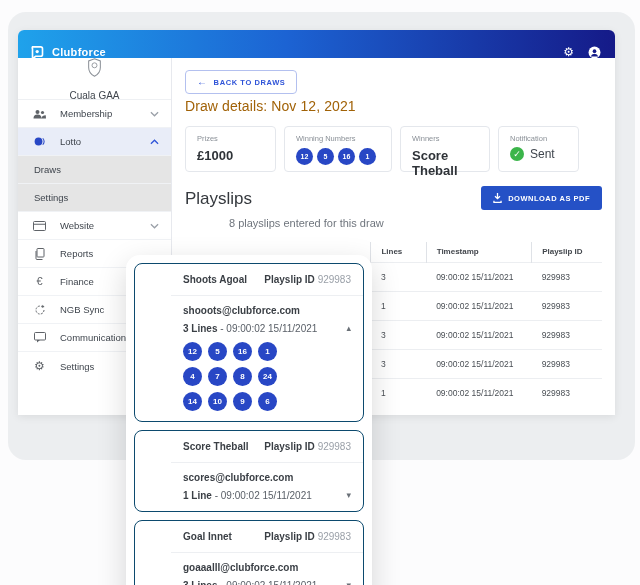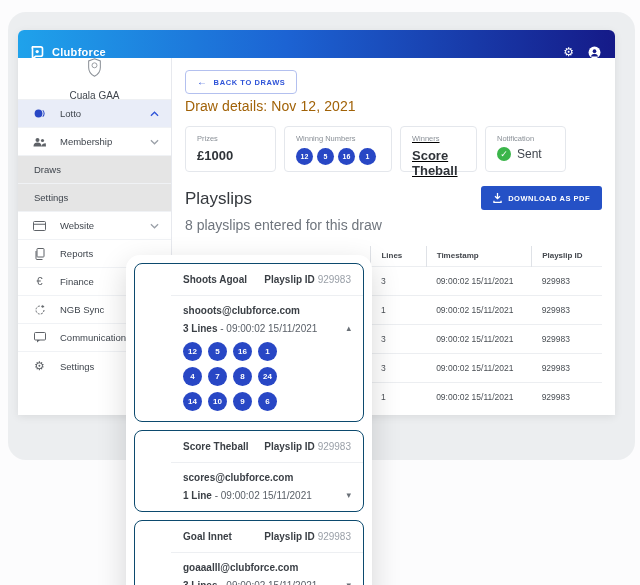--- a/index.html
+++ b/index.html
@@ -32,32 +32,32 @@
   .side-sub .side-label { margin-left:0; }
 
   
   .main { flex:1; position:relative; padding:12px 13px 0 13px; overflow:hidden; }
   .back-btn { display:inline-flex; align-items:center; gap:6px; border:1px solid #b3c0ef; color:#2f54d8; background:#fff; border-radius:4px; padding:6px 11px; font-size:7.5px; font-weight:bold; letter-spacing:.6px; cursor:pointer; font-family:"Liberation Sans",sans-serif; }
   .back-arrow { font-size:10px; line-height:1; }
   .page-title { margin-top:4px; font-size:14px; font-weight:500; color:#a16207; letter-spacing:.1px; }
 
   .cards-row { display:flex; gap:8px; margin-top:12px; }
   .sum-card { border:1px solid #e4e7ec; border-radius:4px; background:#fff; padding:7px 11px 8px; height:46px; }
-  .sum-card.c0 { width:91px; } .sum-card.c1 { width:108px; } .sum-card.c2 { width:77px;text-decoration:underline; } .sum-card.c3 { width:81px; }
+  .sum-card.c0 { width:91px; } .sum-card.c1 { width:108px; } .sum-card.c2 { width:90px; } .sum-card.c3 { width:81px; }
   .sum-label { font-size:7.5px; color:#8a9097; }
   .sum-value { font-size:13px; font-weight:bold; color:#2f3338; margin-top:5px; }
   .balls { display:flex; gap:4px; margin-top:5px; }
   .ball { width:17px; height:17px; border-radius:50%; background:#2847c5; color:#fff; font-size:7px; font-weight:bold; display:flex; align-items:center; justify-content:center; }
   .notif-row { display:flex; align-items:center; gap:6px; margin-top:4px; }
   .check-circle { width:14px; height:14px; border-radius:50%; background:#3bb54a; color:#fff; font-size:9px; display:flex; align-items:center; justify-content:center; }
   .notif-text { font-size:12px; color:#3f454d; }
 
   .playslips-head { position:relative; margin-top:17px; }
   .section-title { font-size:17px; font-weight:500; color:#35393e; }
-  .section-sub { font-size:14px; color:#6f757d; margin-top:8px; }
+  .section-sub { font-size:11px; color:#6f757d; margin-top:8px;margin-left:44px; }
   .dl-btn { position:absolute; right:0; top:-3px; display:inline-flex; align-items:center; gap:6px; background:#2551c6; color:#fff; border:none; border-radius:3px; padding:7px 12px; font-size:7.5px; font-weight:bold; letter-spacing:.5px; cursor:pointer; font-family:"Liberation Sans",sans-serif; }
 
   table.pstable { width:100%; border-collapse:collapse; margin-top:13px; table-layout:fixed; }
   .pstable th { font-size:8px; font-weight:bold; color:#43474d; text-align:left; height:20px; padding-left:10px; border-left:1px solid #dfe2e7; }
   .pstable th.no-sep { border-left:none; padding-left:0; }
   .pstable td { font-size:8.5px; color:#4a4f55; height:29px; padding-left:10px; border-top:1px solid #eceef1; }
   .pstable td.no-sep { padding-left:0; }
   col.c-name { width:185px; } col.c-lines { width:55px; } col.c-time { width:105px; } col.c-id { width:70px; }
 
   
@@ -113,48 +113,48 @@
         <div class="club-row">
           <span style="display:flex;">
             <svg width="15" height="19" viewBox="0 0 20 26">
                 <path d="M10 1 18 4v9c0 6-4 10-8 12-4-2-8-6-8-12V4z" fill="none" stroke="#8b9097" stroke-width="1.4"></path>
                 <circle cx="10" cy="10" r="3.4" fill="none" stroke="#8b9097" stroke-width="1.2"></circle>
               </svg>
           </span>
           <span class="club-name">Cuala GAA</span>
         </div>
 
-        <div class="side-item item-lotto">
-          <span class="side-icon">
-            <svg width="13" height="13" viewBox="0 0 20 20">
-                <circle cx="8.5" cy="10" r="6" fill="#2847c5"></circle>
-                <path d="M15 5a7 7 0 0 1 0 10" stroke="#2847c5" stroke-width="1.6" fill="none"></path>
-              </svg>
-          </span>
-          <span class="side-label">Lotto</span>
-          <span class="side-chev">
-            <svg width="9" height="6" viewBox="0 0 10 6">
-                <path d="M1 5l4-4 4 4" stroke="#2f54d8" stroke-width="1.4" fill="none"></path>
-              </svg>
-          </span>
-        </div>
-
         <div class="side-item">
           <span class="side-icon">
             <svg width="13" height="10" viewBox="0 0 26 20">
                 <circle cx="9" cy="6" r="4" fill="#5f6368"></circle>
                 <circle cx="19" cy="7" r="3.2" fill="#5f6368"></circle>
                 <path d="M1 19a8 8 0 0 1 16 0z" fill="#5f6368"></path>
                 <path d="M16.5 19a9 9 0 0 1 9-6.5l.5 6.5z" fill="#5f6368"></path>
               </svg>
           </span>
           <span class="side-label">Membership</span>
           <span class="side-chev">
             <svg width="9" height="6" viewBox="0 0 10 6">
                 <path d="M1 1l4 4 4-4" stroke="#9aa0a8" stroke-width="1.4" fill="none"></path>
+              </svg>
+          </span>
+        </div>
+
+        <div class="side-item item-lotto">
+          <span class="side-icon">
+            <svg width="13" height="13" viewBox="0 0 20 20">
+                <circle cx="8.5" cy="10" r="6" fill="#2847c5"></circle>
+                <path d="M15 5a7 7 0 0 1 0 10" stroke="#2847c5" stroke-width="1.6" fill="none"></path>
+              </svg>
+          </span>
+          <span class="side-label">Lotto</span>
+          <span class="side-chev">
+            <svg width="9" height="6" viewBox="0 0 10 6">
+                <path d="M1 5l4-4 4 4" stroke="#2f54d8" stroke-width="1.4" fill="none"></path>
               </svg>
           </span>
         </div>
 
         <div class="side-sub">
           <span class="side-label">Draws</span>
         </div>
         <div class="side-sub">
           <span class="side-label">Settings</span>
         </div>

